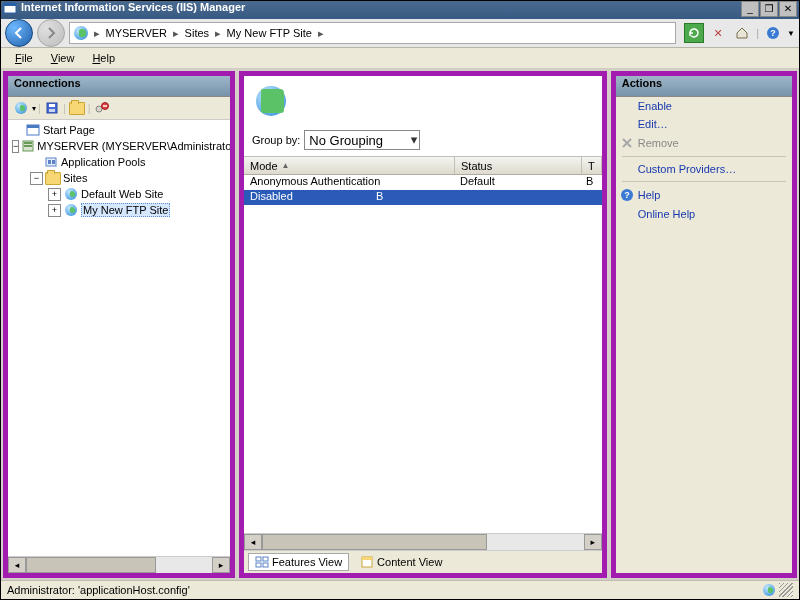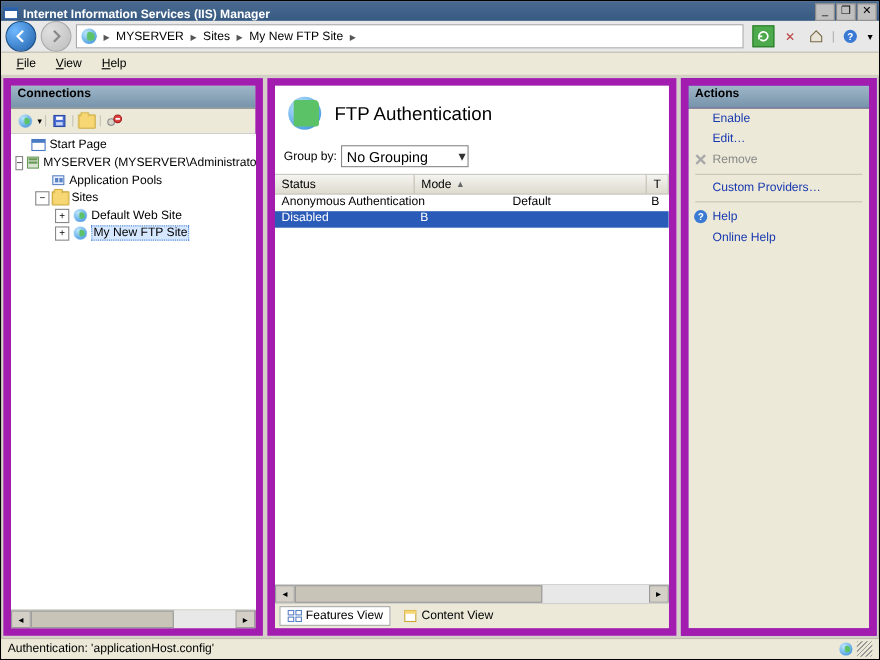--- a/index.html
+++ b/index.html
@@ -1,18 +1,18 @@
 <!DOCTYPE html>
 <html><head>
 <meta charset="utf-8">
 <style>
   html,body{margin:0;padding:0;font-family:"Segoe UI",Tahoma,Arial,sans-serif;font-size:11px;color:#000;}
   body{width:800px;height:600px;background:#d4d0c8;overflow:hidden;display:flex;flex-direction:column;border:1px solid #000;box-sizing:border-box;}
   
-  .titlebar{height:18px;background:linear-gradient(#4a6a90,#375a82);color:#fff;display:flex;align-items:flex-end;padding:0 2px;font-size:11px;}
+  .titlebar{height:18px;background:linear-gradient(#4a6a90,#375a82);color:#fff;display:flex;align-items:flex-start;padding:0 2px;font-size:11px;}
   .titlebar .icon{width:14px;height:14px;margin-right:4px;display:flex;align-items:center;justify-content:center;}
   .titlebar-title{flex:1;font-weight:bold;}
   .winbtns{display:flex;gap:1px;}
   .winbtn{width:16px;height:14px;background:#c0c0c0;border:1px solid #888;display:flex;align-items:center;justify-content:center;font-size:10px;line-height:10px;color:#000;}
   
   .navbar{height:24px;background:#e8e8e8;border-bottom:1px solid #b8b4a8;display:flex;align-items:center;padding:2px 4px;gap:4px;}
   .navbtn{width:26px;height:26px;border-radius:50%;display:flex;align-items:center;justify-content:center;}
   .navback{background:radial-gradient(circle at 30% 30%,#6fb8ff,#1f5fa8);color:#fff;border:1px solid #154a82;}
   .navfwd{background:radial-gradient(circle at 30% 30%,#e0e0e0,#bdbdbd);color:#888;border:1px solid #a8a8a8;}
   .addressbar{flex:1;height:20px;background:#fff;border:1px solid #a8a8a8;display:flex;align-items:center;padding:0 4px;gap:6px;}
@@ -20,24 +20,24 @@
   .crumb-sep{color:#555;}
   .righticons{display:flex;align-items:center;gap:4px;padding-left:4px;}
   .iconbtn{width:18px;height:18px;display:flex;align-items:center;justify-content:center;border:1px solid transparent;}
   
   .menubar{height:20px;background:#ece9d8;border-bottom:1px solid #d0ccc0;display:flex;align-items:center;padding:0 6px;gap:2px;}
   .menuitem{padding:2px 8px;}
   .menuitem u{text-decoration:underline;}
   
   .mainarea{flex:1;display:flex;min-height:0;}
   
-  .panel{display:flex;flex-direction:column;border:7px solid #a21caf;margin:2px;background:#fff;}
+  .panel{display:flex;flex-direction:column;border:5px solid #a21caf;margin:2px;background:#fff;}
   .panel-left{width:222px;background:#ece9d8;}
   .panel-center{flex:1;}
-  .panel-right{width:190px;background:#6d28d9;}
+  .panel-right{width:190px;background:#000000;}
   .panelhdr{height:18px;background:linear-gradient(#9fb6c8,#7693aa);color:#000;font-weight:bold;padding:1px 6px;border-bottom:1px solid #888;font-size:11px;}
   .toolbar{height:22px;background:#ece9d8;border-bottom:1px solid #ccc;display:flex;align-items:center;gap:2px;padding:0 4px;}
   .toolbar .tool{width:18px;height:18px;display:flex;align-items:center;justify-content:center;}
   .tree{flex:1;overflow:auto;background:#fff;font-size:11px;padding:2px;}
   .treerow{display:flex;align-items:center;height:16px;white-space:nowrap;}
   .treerow .exp{width:11px;height:11px;border:1px solid #888;background:#fff;display:flex;align-items:center;justify-content:center;font-size:9px;line-height:9px;margin-right:2px;}
   .treerow .noexp{width:13px;}
   .treerow .ticon{width:16px;height:16px;display:flex;align-items:center;justify-content:center;margin-right:2px;}
   .treerow.selected .label{background:#d6e8ff;border:1px dotted #5a8fd8;padding:0 1px;}
   .hscroll{height:16px;background:#ece9d8;border-top:1px solid #ccc;display:flex;}
@@ -245,37 +245,36 @@
       <div class="arrow">▸</div>
     </div>
   </div>
 
   <div class="panel panel-center">
     <div class="centerbody">
       <div class="pagehdr">
         <span class="pgicon">
           <span class="globe" style="width:30px;height:30px;display:block;"></span>
         </span>
-        <h1>FTP Authentication</h1>
       </div>
       <div class="groupbar">
         <span>Group by:</span>
         <div class="groupsel">
           <span>No Grouping</span>
         </div>
       </div>
       <div class="grid">
         <div class="gridhdr">
-          <div class="gridcol col-status">
-              <span>Status</span>
-            </div>
           <div class="gridcol col-mode">
             <span>Mode</span>
               <span class="sortarrow">▲</span>
           </div>
+          <div class="gridcol col-status">
+              <span>Status</span>
+            </div>
           <div class="gridcol col-type">
               <span>T</span>
             </div>
         </div>
         <div class="gridrows">
           <div class="gridrow">
             <div class="cell col-mode">Anonymous Authentication</div>
             <div class="cell col-status">Default</div>
             <div class="cell col-type">B</div>
           </div>
@@ -334,18 +333,18 @@
           </svg>
         <span>Help</span>
       </div>
       <div class="alink">Online Help</div>
     </div>
   </div>
 
 </div>
 
 <div class="statusbar">
-  <span>Authentication: 'applicationHost.config'</span>
+  <span>Administrator: 'applicationHost.config'</span>
   <span style="display:flex;align-items:center;gap:4px;">
     <span class="globe" style="width:12px;height:12px;"></span>
     <span class="grip"></span>
   </span>
 </div>
 
 </body></html>

